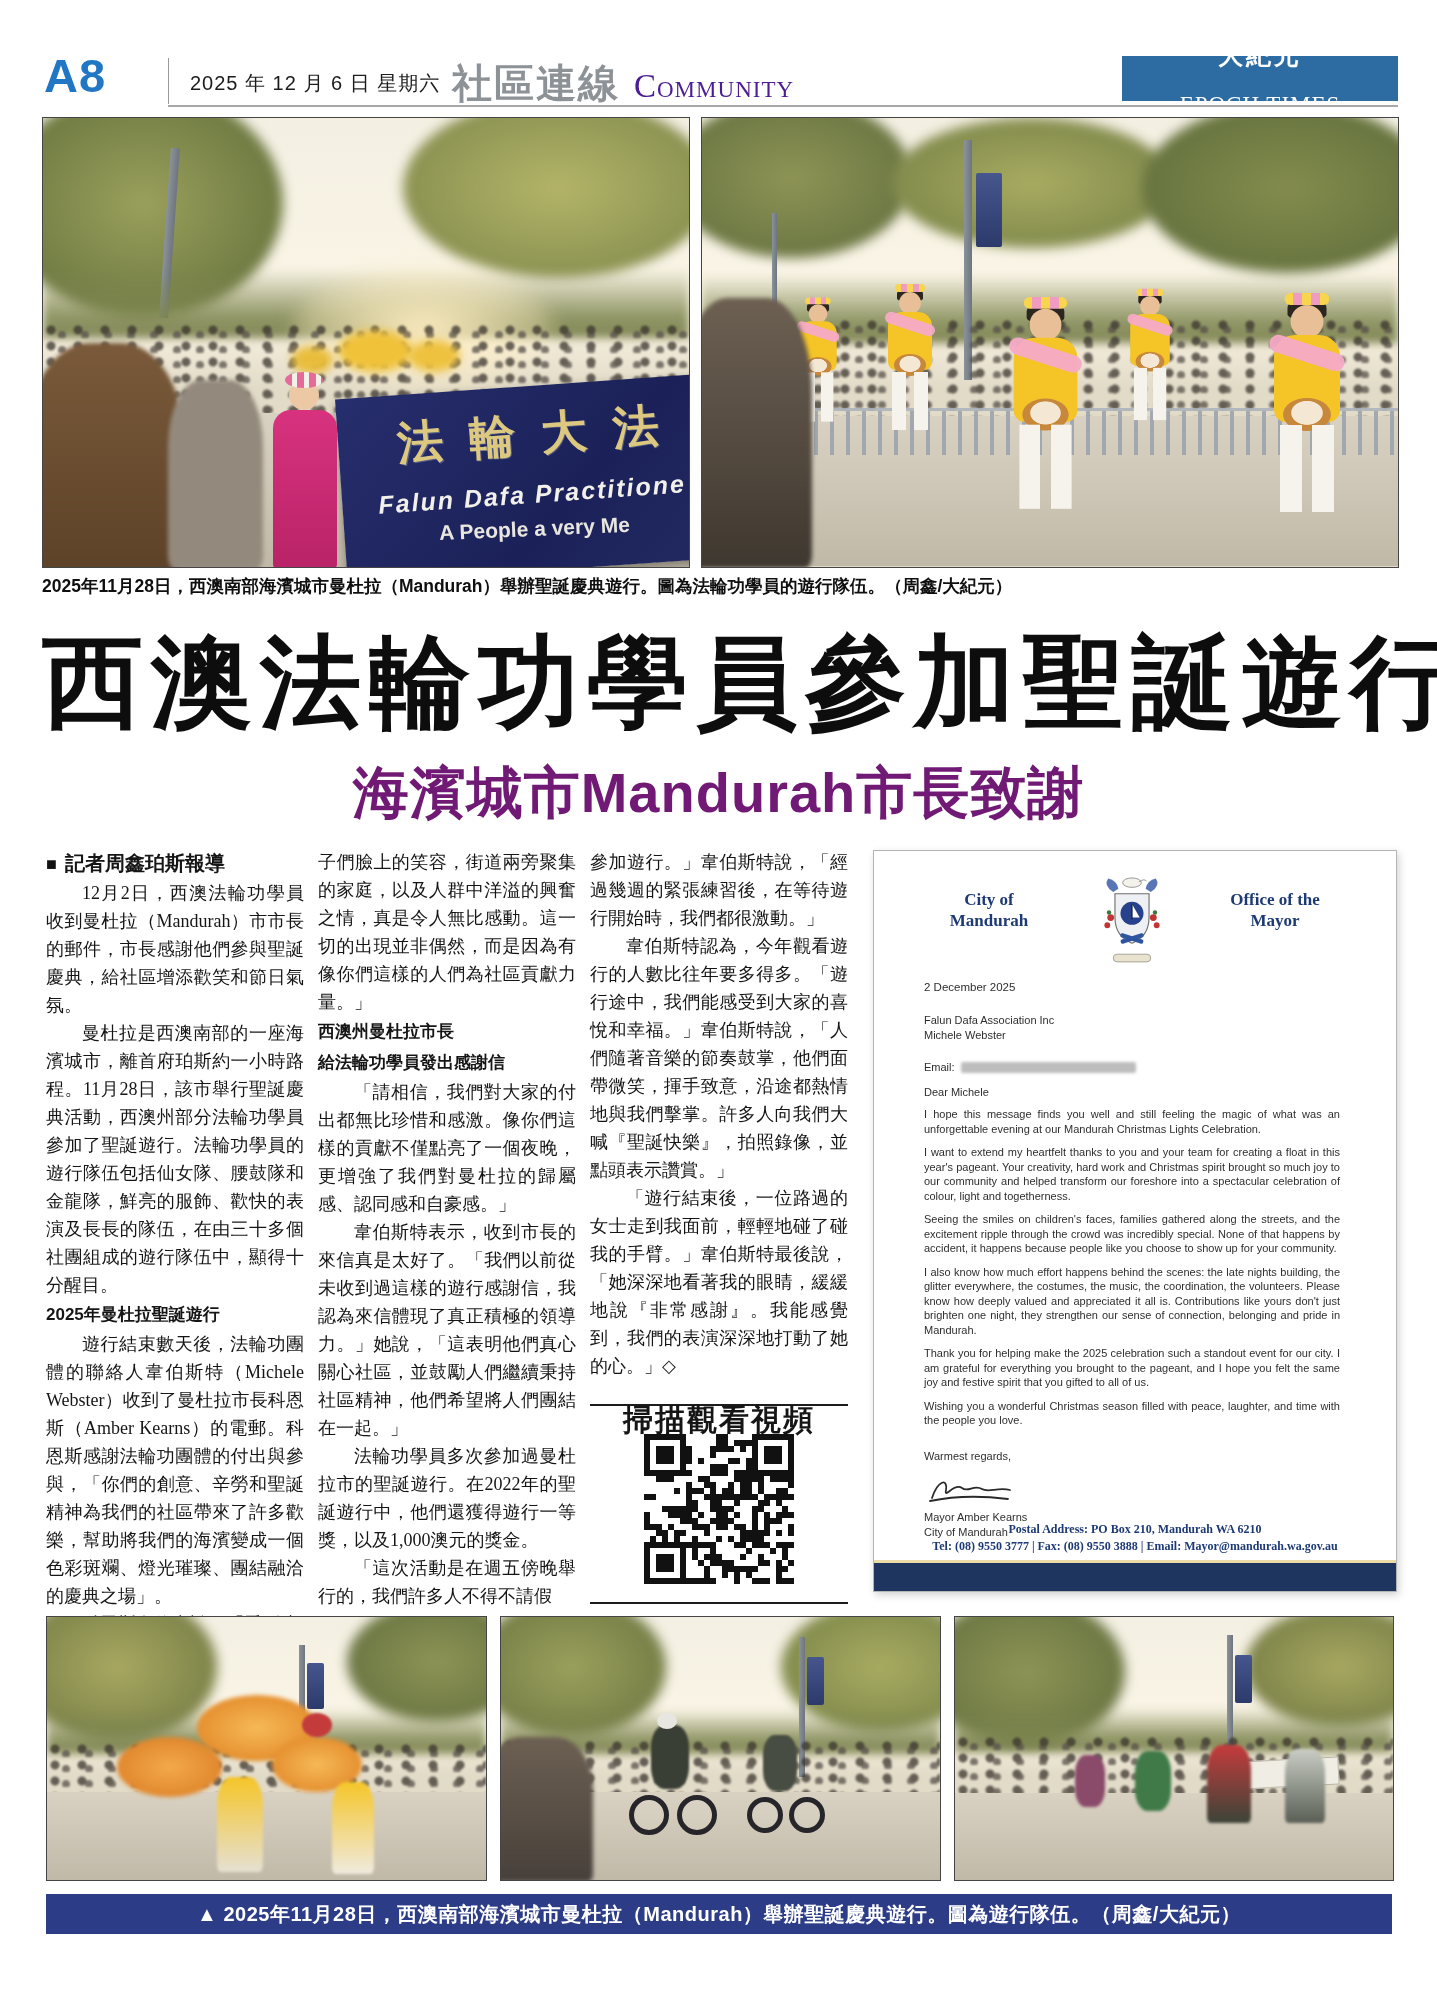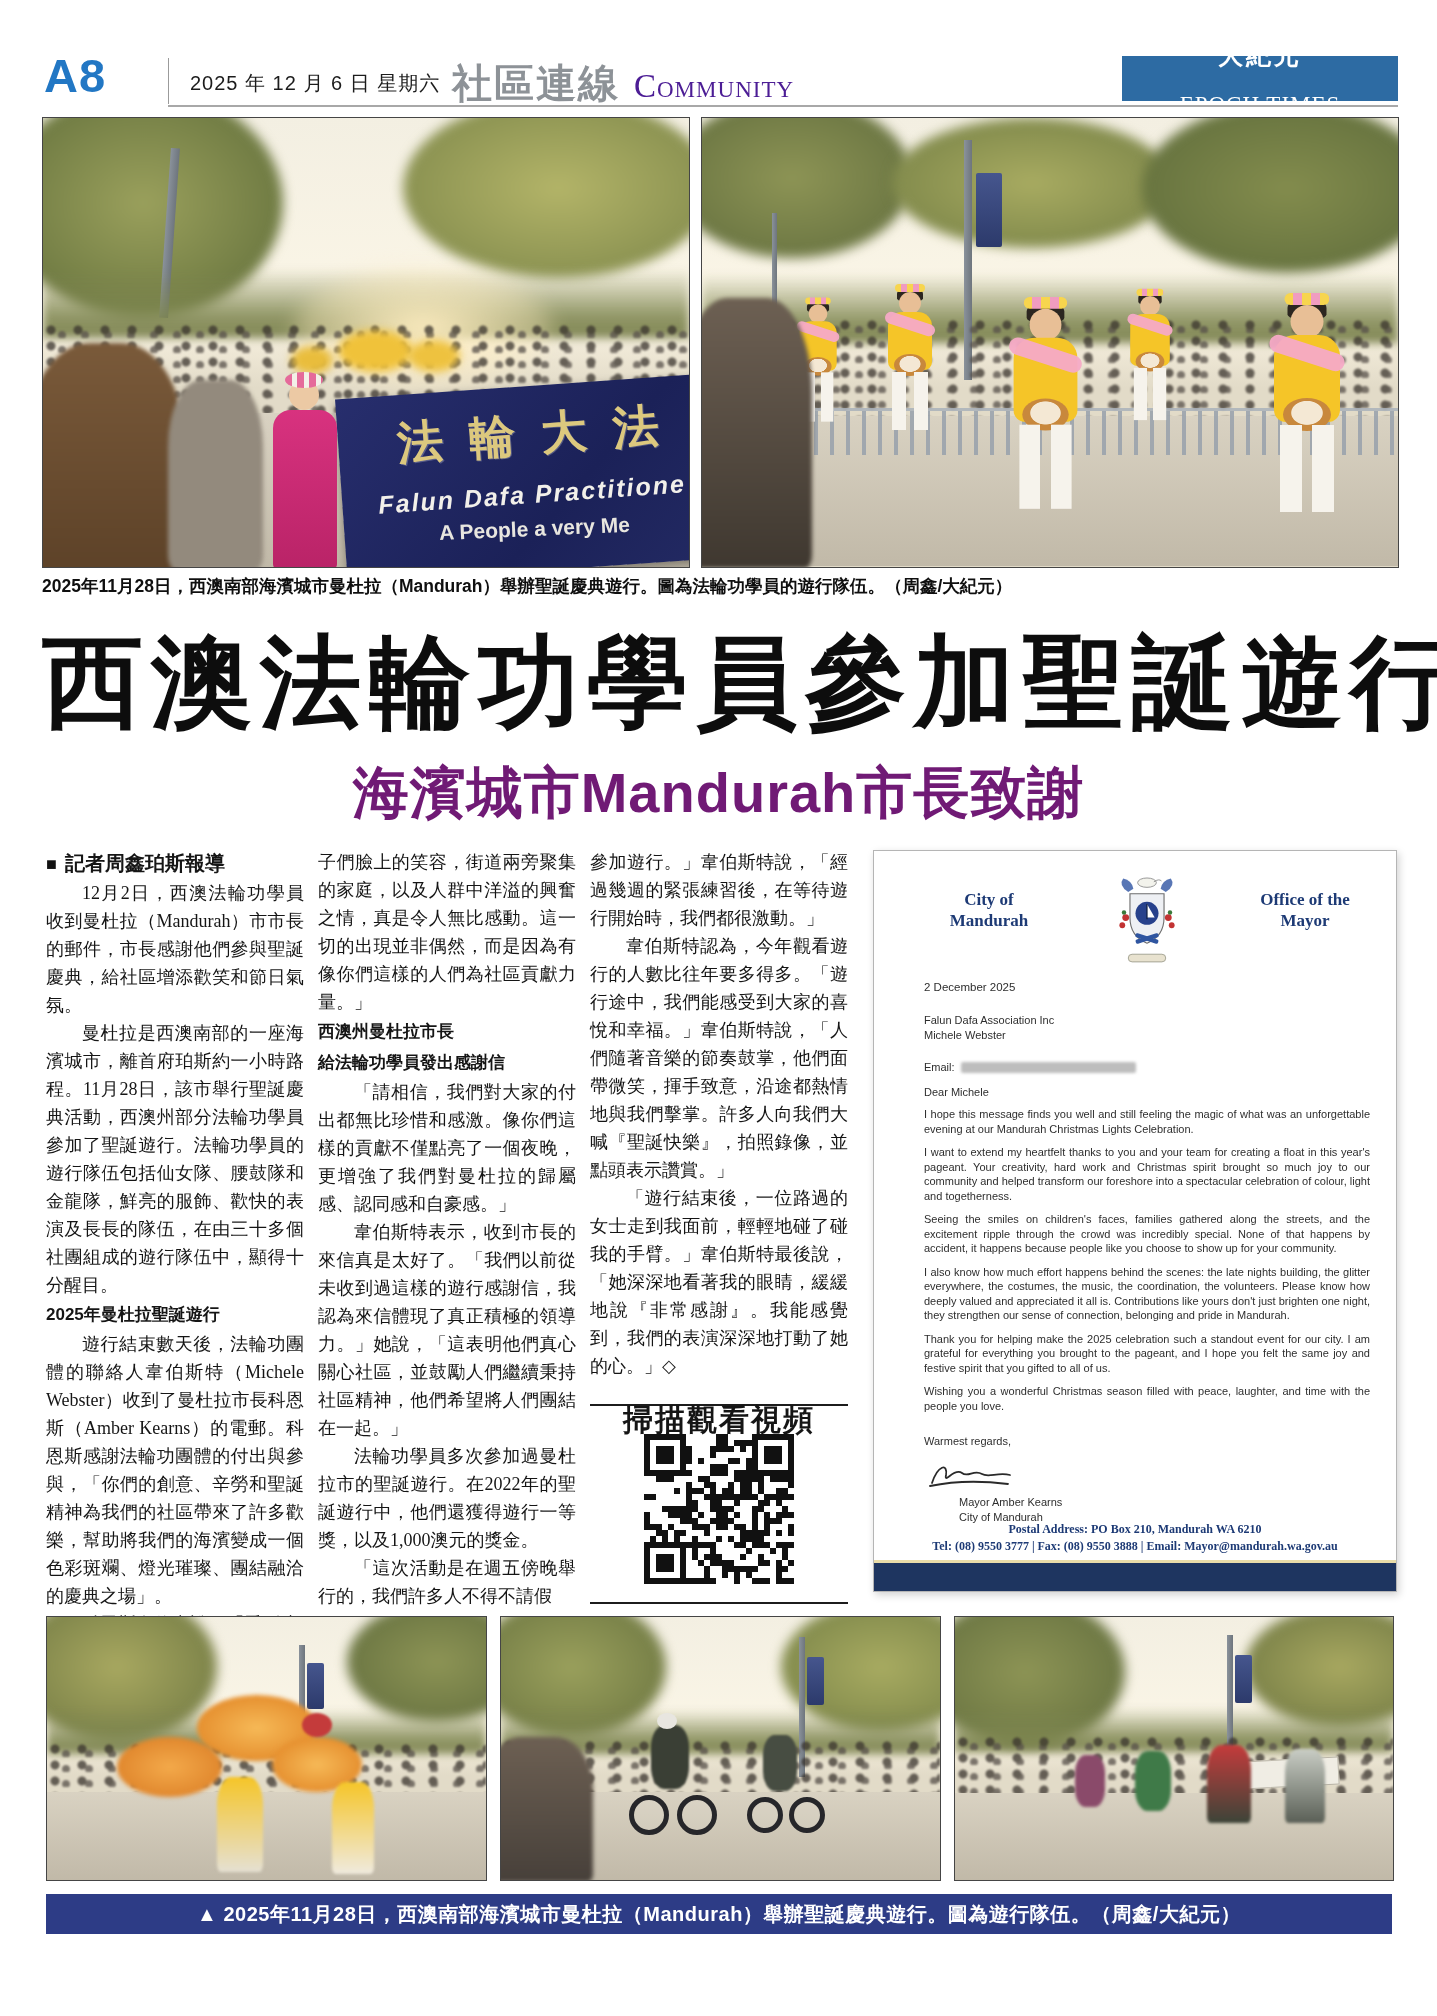--- a/index.html
+++ b/index.html
@@ -78,34 +78,34 @@
   .byline .sq{color:#111;margin-right:8px;font-size:18px;}
   .col-subhead{font-family:"Liberation Sans","DejaVu Sans",sans-serif;font-weight:800;font-size:17px;
                line-height:31px;margin:18px 0 10px;text-align:left;}
   .qr-rule{border:0;border-top:2.5px solid #1c1c1c;margin:24px 0 0;}
   .qr-title{font-family:"Liberation Sans","DejaVu Sans",sans-serif;font-weight:800;font-size:30px;
             text-align:center;margin:18px 0 12px;letter-spacing:2px;}
   .qr-box{display:block;margin:0 auto;}
 
   
   .letter{left:873px;top:850px;width:524px;height:742px;background:#fff;border:1px solid #b5b5b5;
-          box-shadow:2px 3px 8px rgba(0,0,0,.18);box-sizing:border-box;padding:24px 26px 0 50px;
+          box-shadow:2px 3px 8px rgba(0,0,0,.18);box-sizing:border-box;padding:24px 56px 0 50px;
           font-size:11px;color:#2e2e2e;}
   .letter-head{display:flex;justify-content:space-between;align-items:flex-start;}
   .lh-block{width:130px;text-align:center;font-family:"Liberation Serif","DejaVu Serif",serif;
             font-weight:700;font-size:17px;line-height:21px;color:#1d3a75;padding-top:14px;}
   .letter-date{margin-top:14px;font-size:11.5px;}
   .letter-recipient{margin-top:20px;line-height:15px;}
   .letter-email{margin-top:18px;display:flex;align-items:center;gap:6px;}
   .redact{width:175px;height:11px;background:#bdbdbd;border-radius:2px;filter:blur(1.6px);}
   .letter-salutation{margin-top:13px;}
   .letter p.lp{margin:9px 0;line-height:14.5px;text-align:justify;}
   .letter-closing{margin-top:22px;}
   .sig{margin:10px 0 2px;}
-  .signer{line-height:15px;margin-left:35px;}
+  .signer{line-height:15px;}
   .letter-footer{position:absolute;left:0;right:0;bottom:36px;text-align:center;
                  font-family:"Liberation Serif","DejaVu Serif",serif;font-weight:700;color:#1d3a75;
                  font-size:12px;line-height:17px;}
   .gold-line{position:absolute;left:0;right:0;bottom:28px;height:3px;background:#e9dca8;}
   .navy-bar{position:absolute;left:0;right:0;bottom:0;height:28px;background:#1e3560;}
 
   
   .caption-bar{left:46px;top:1894px;width:1346px;height:40px;background:#2d3c86;color:#fff;
                font-size:20px;font-weight:700;line-height:40px;text-align:center;letter-spacing:.5px;}
 </style>

